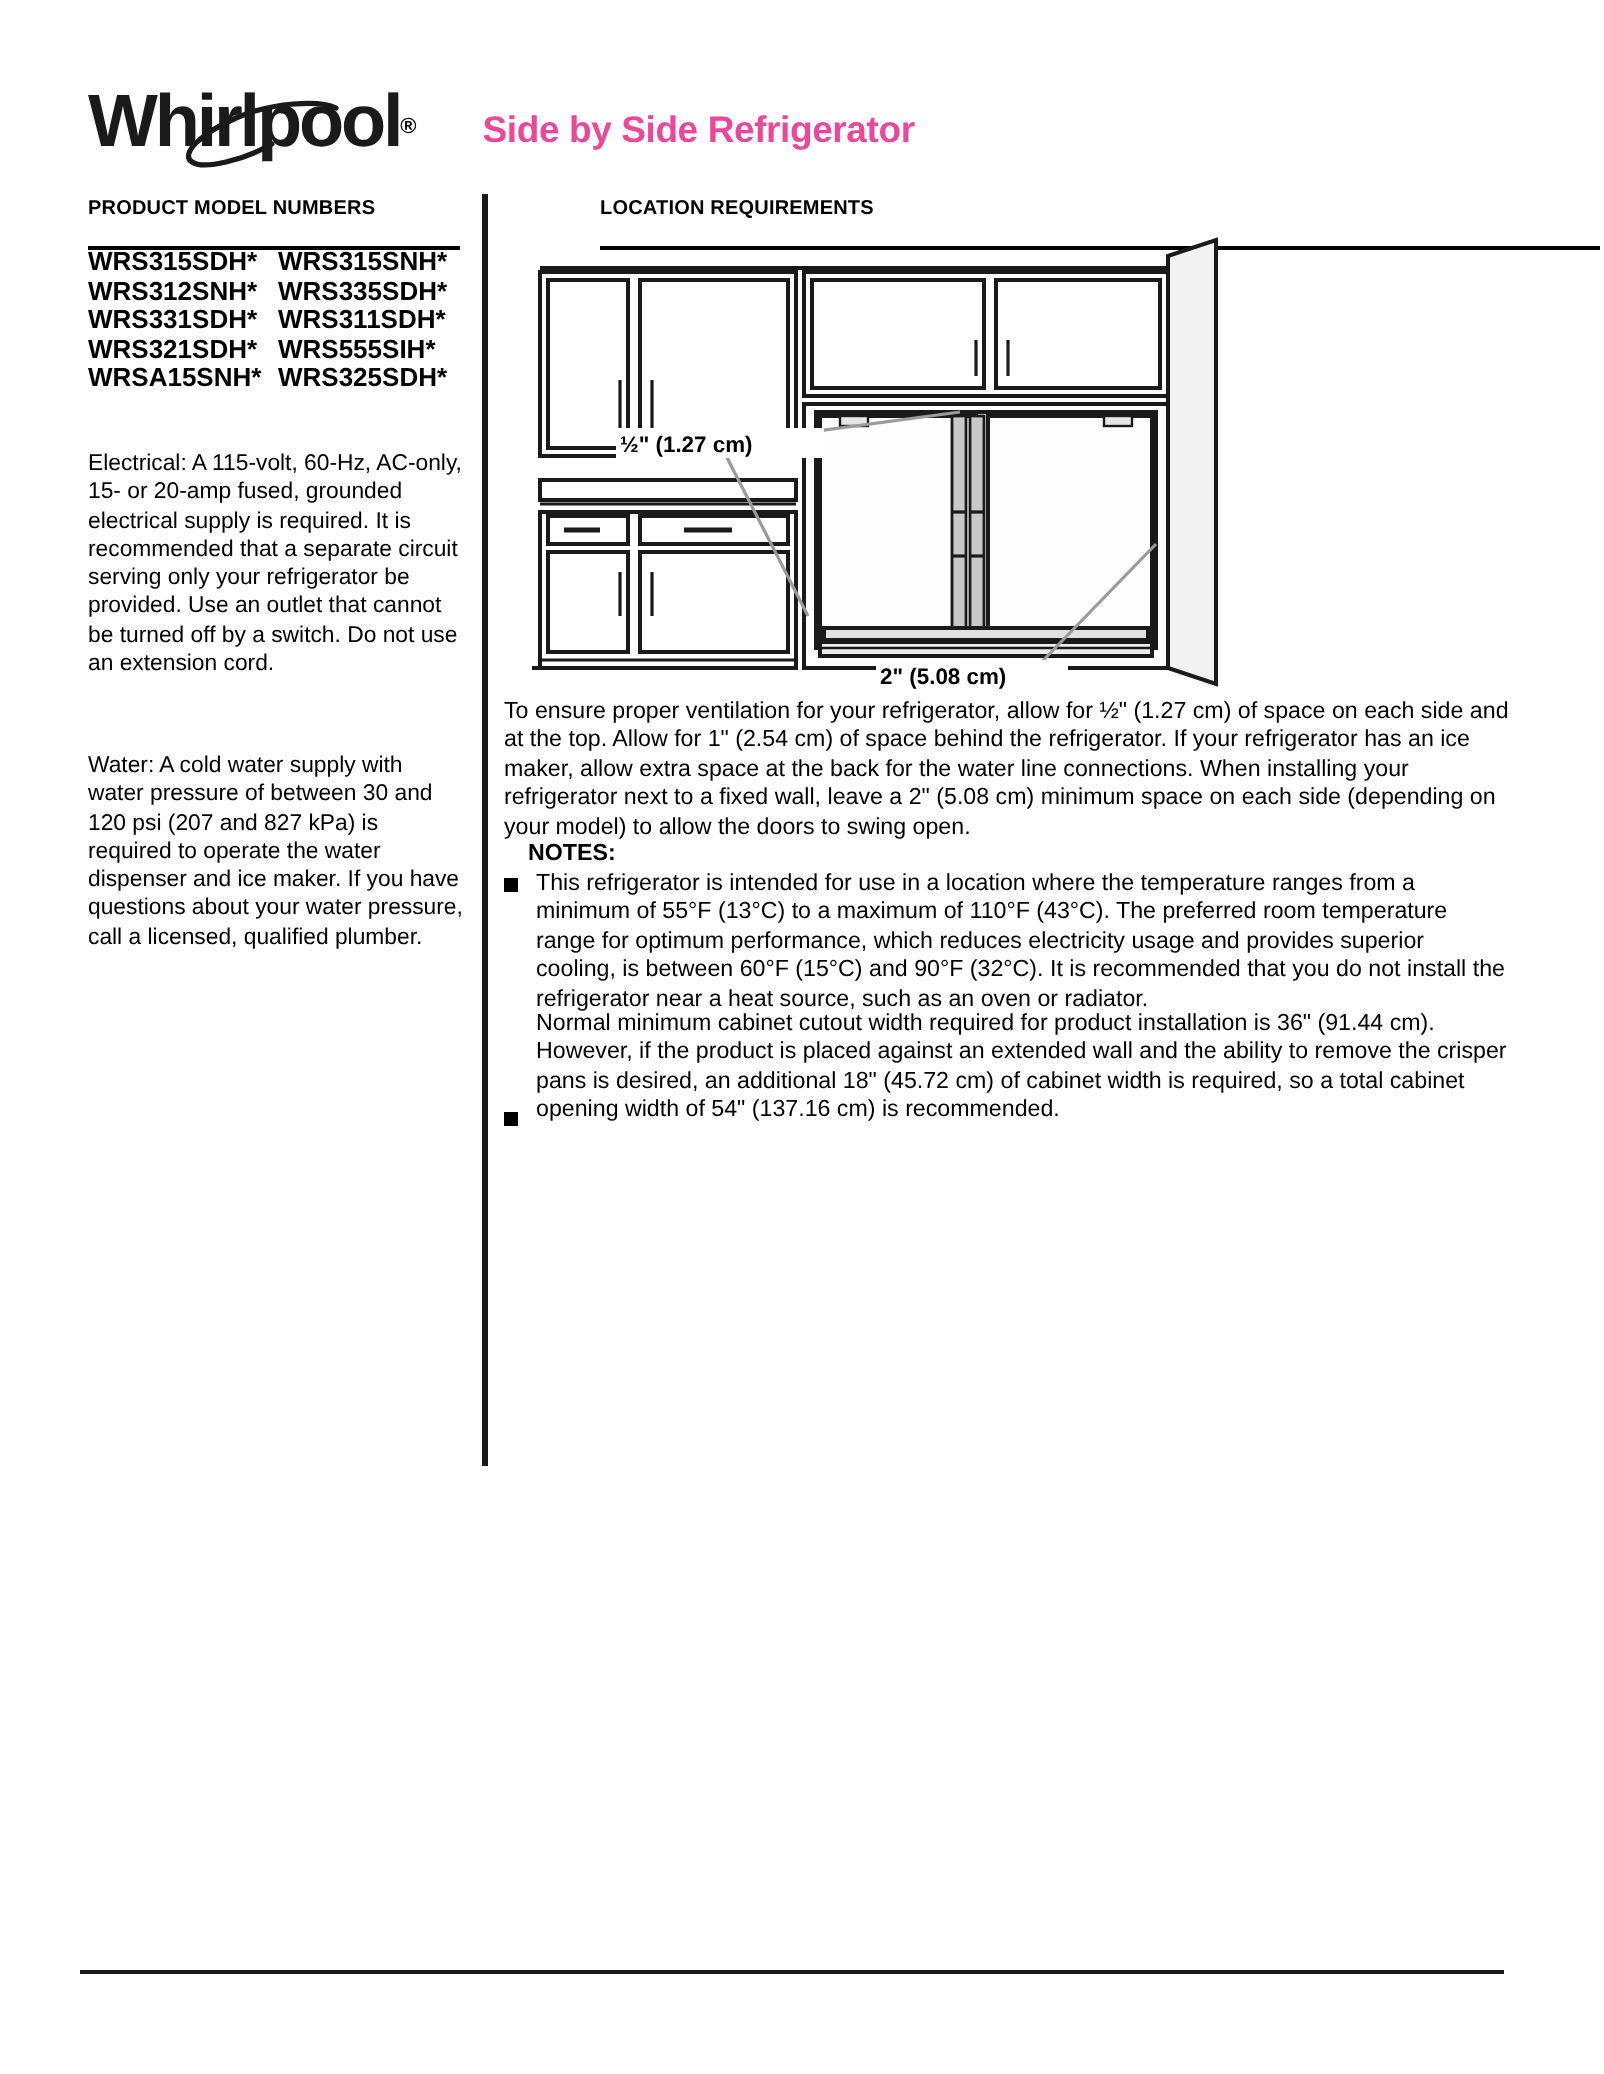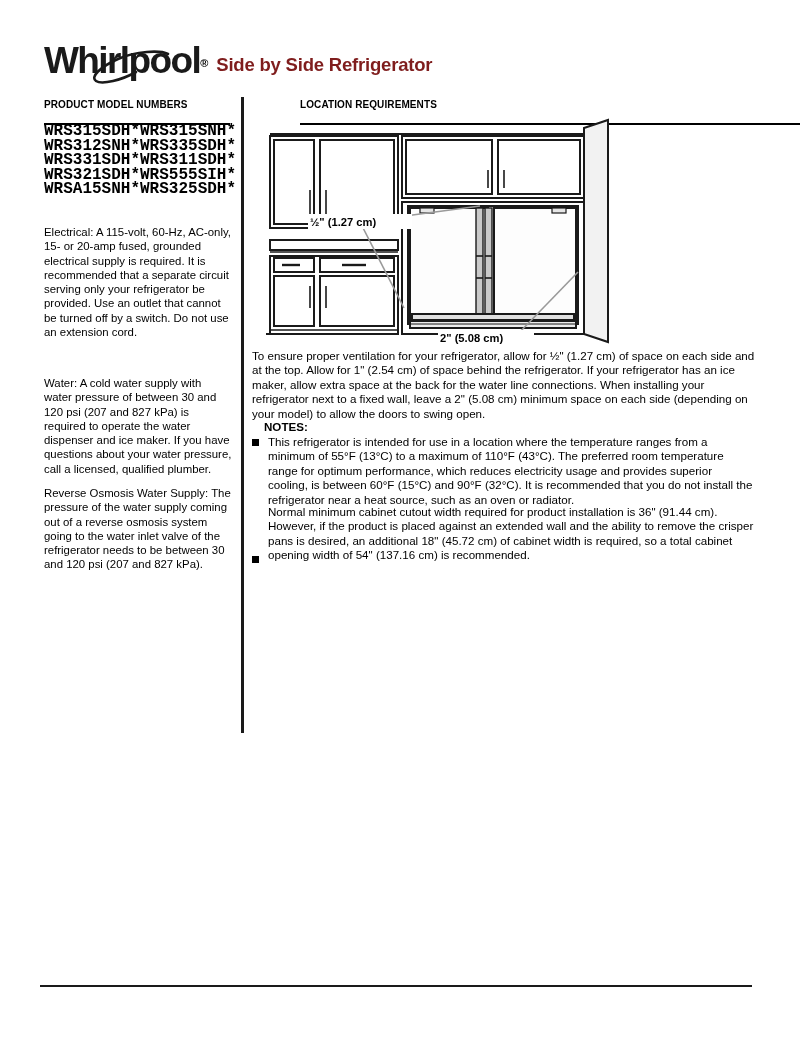--- a/index.html
+++ b/index.html
@@ -53,21 +53,22 @@
     font-size: 11px;
     vertical-align: super;
     font-weight: bold;
     letter-spacing: 0;
   }
   .doc-title {
     font-size: 18.5px;
     font-weight: bold;
     letter-spacing: -0.2px;
     padding-bottom: 3px;
-    color: #7f1d1d;
+    color: #ec4899;
+    margin-left: 25px;
   }
 
   
   .sec-head {
     position: absolute;
     font-size: 10px;
     font-weight: bold;
     letter-spacing: 0.1px;
     padding-bottom: 13px;
     color: #000;
@@ -84,24 +85,23 @@
     height: 636px;
     background: #1a1a1a;
   }
 
   
   .models {
     position: absolute;
     left: 44px;
     top: 124px;
     width: 190px;
-    font-size: 16px;
+    font-size: 13px;
     font-weight: bold;
     line-height: 14.6px;
-    font-family: Liberation Mono, monospace;
   }
   .models .mrow { display: flex; }
   .models .mcol { width: 98px; }
 
   .lblock {
     position: absolute;
     left: 44px;
     width: 188px;
     font-size: 11.4px;
     line-height: 14.3px;
@@ -208,21 +208,20 @@
     <div class="mrow">
       <span class="mcol">WRSA15SNH*</span>
       <span class="mcol">WRS325SDH*</span>
     </div>
   </div>
 
   <div class="lblock" id="blk-electrical"><b>Electrical:</b><span> A 115-volt, 60-Hz, AC-only, 15- or 20-amp fused, grounded electrical supply is required. It is recommended that a separate circuit serving only your refrigerator be provided. Use an outlet that cannot be turned off by a switch. Do not use an extension cord.</span></div>
 
   <div class="lblock" id="blk-water"><b>Water:</b><span> A cold water supply with water pressure of between 30 and 120 psi (207 and 827 kPa) is required to operate the water dispenser and ice maker. If you have questions about your water pressure, call a licensed, qualified plumber.</span></div>
 
-  <div class="lblock" id="blk-ro"><b>Reverse Osmosis Water Supply:</b><span> The pressure of the water supply coming out of a reverse osmosis system going to the water inlet valve of the refrigerator needs to be between 30 and 120 psi (207 and 827 kPa).</span></div>
 
   <div class="figure">
     <svg width="500" height="228" viewBox="0 0 500 228">
       <g fill="none" stroke="#1a1a1a" stroke-width="2" stroke-linejoin="miter">
 
         <polygon points="332,10 356,2 356,224 332,216" fill="#f2f2f2" stroke="#1a1a1a" stroke-width="2"></polygon>
         <line x1="332" y1="10" x2="332" y2="216"></line>
 
         <polyline points="18,16 332,16" stroke-width="2"></polyline>
 

